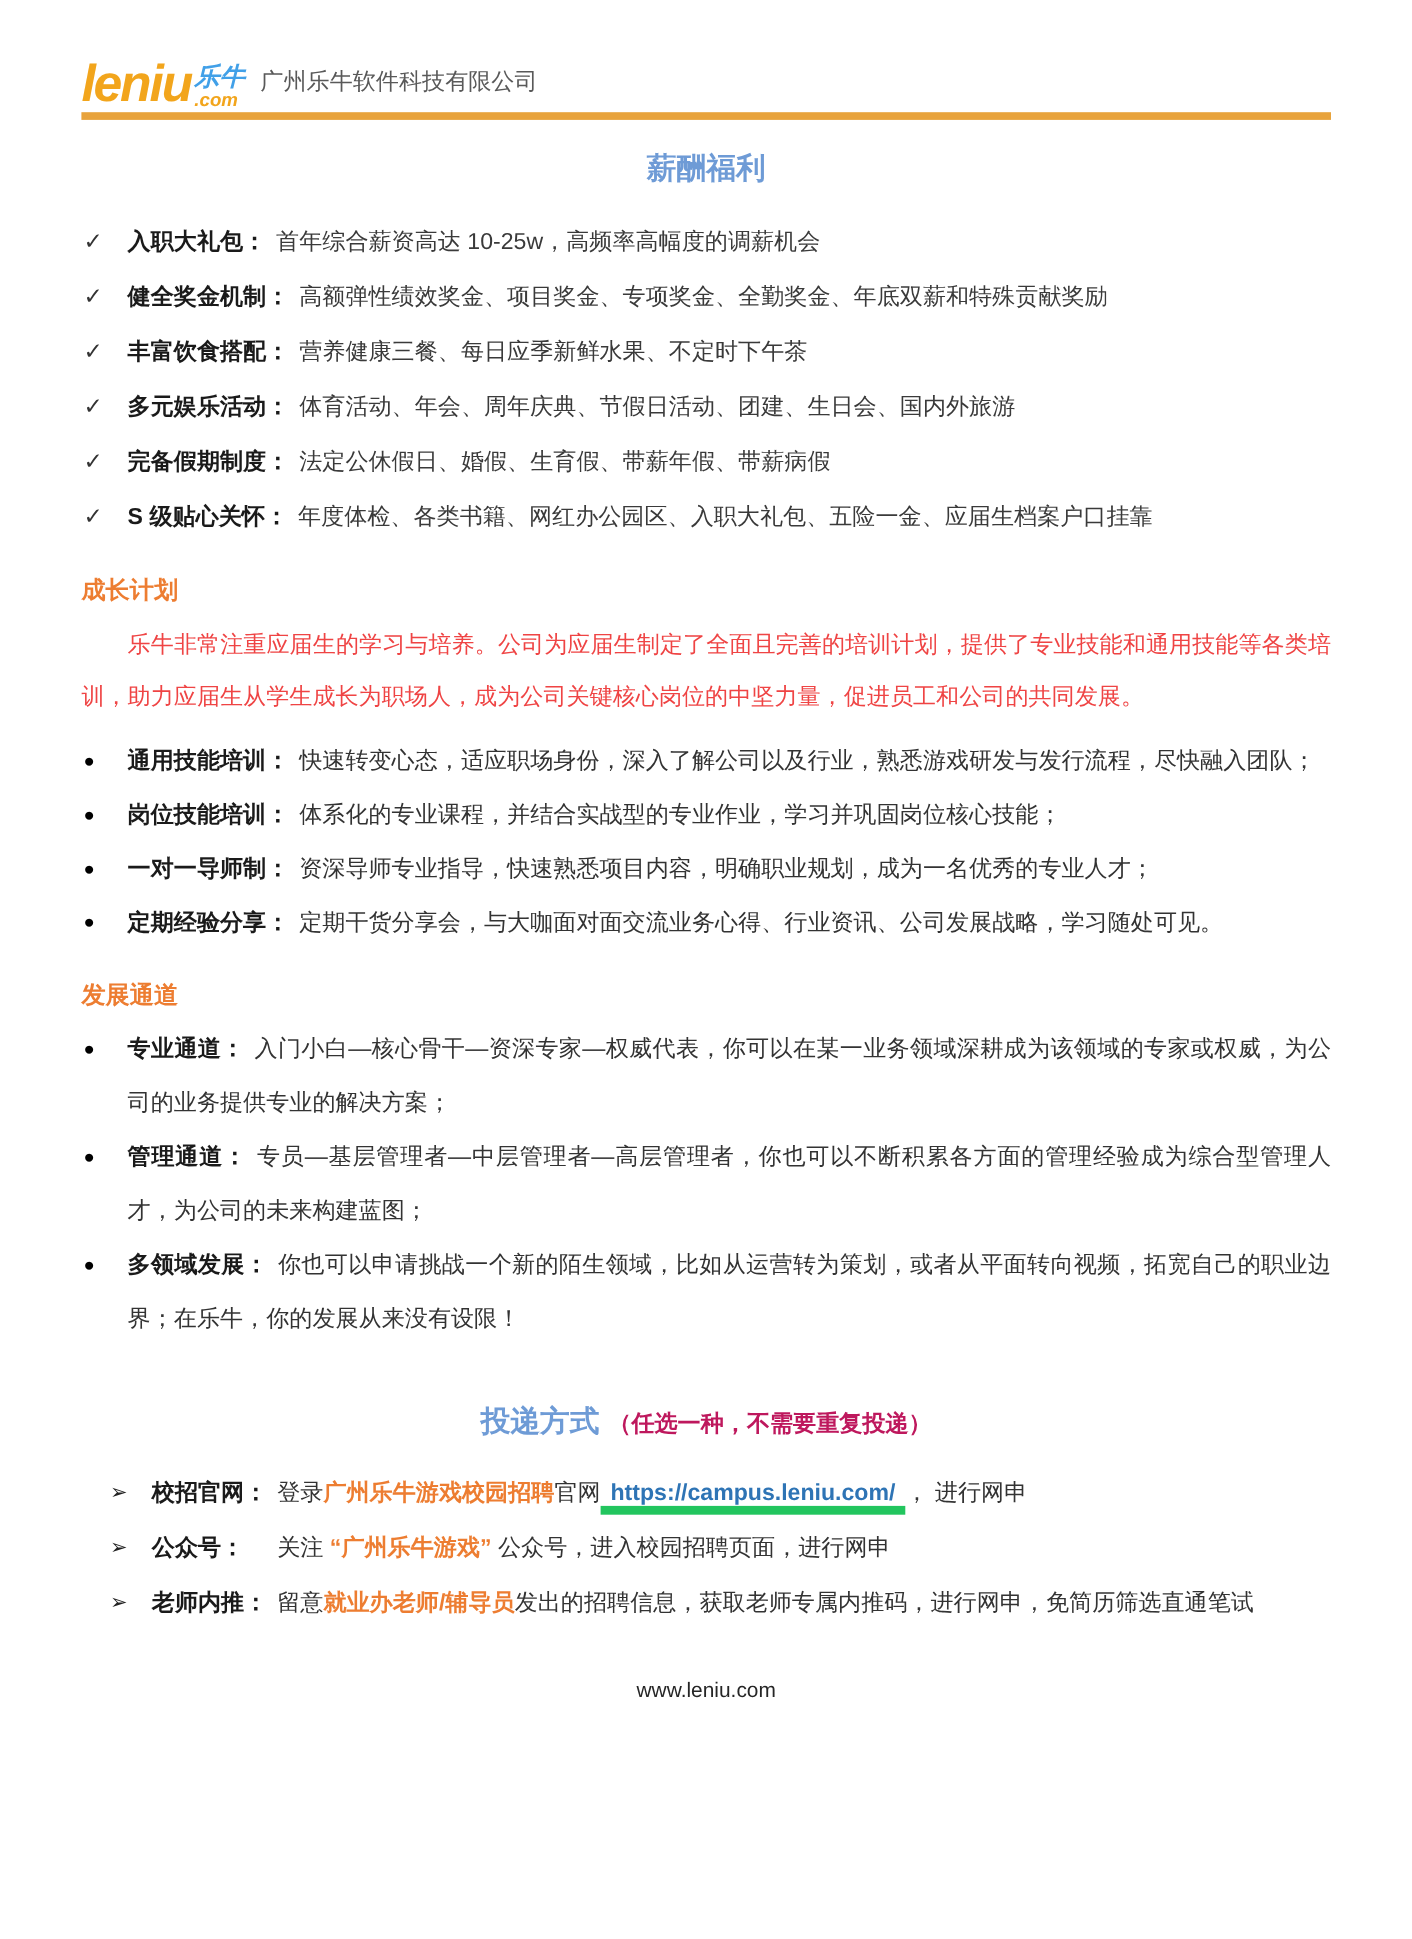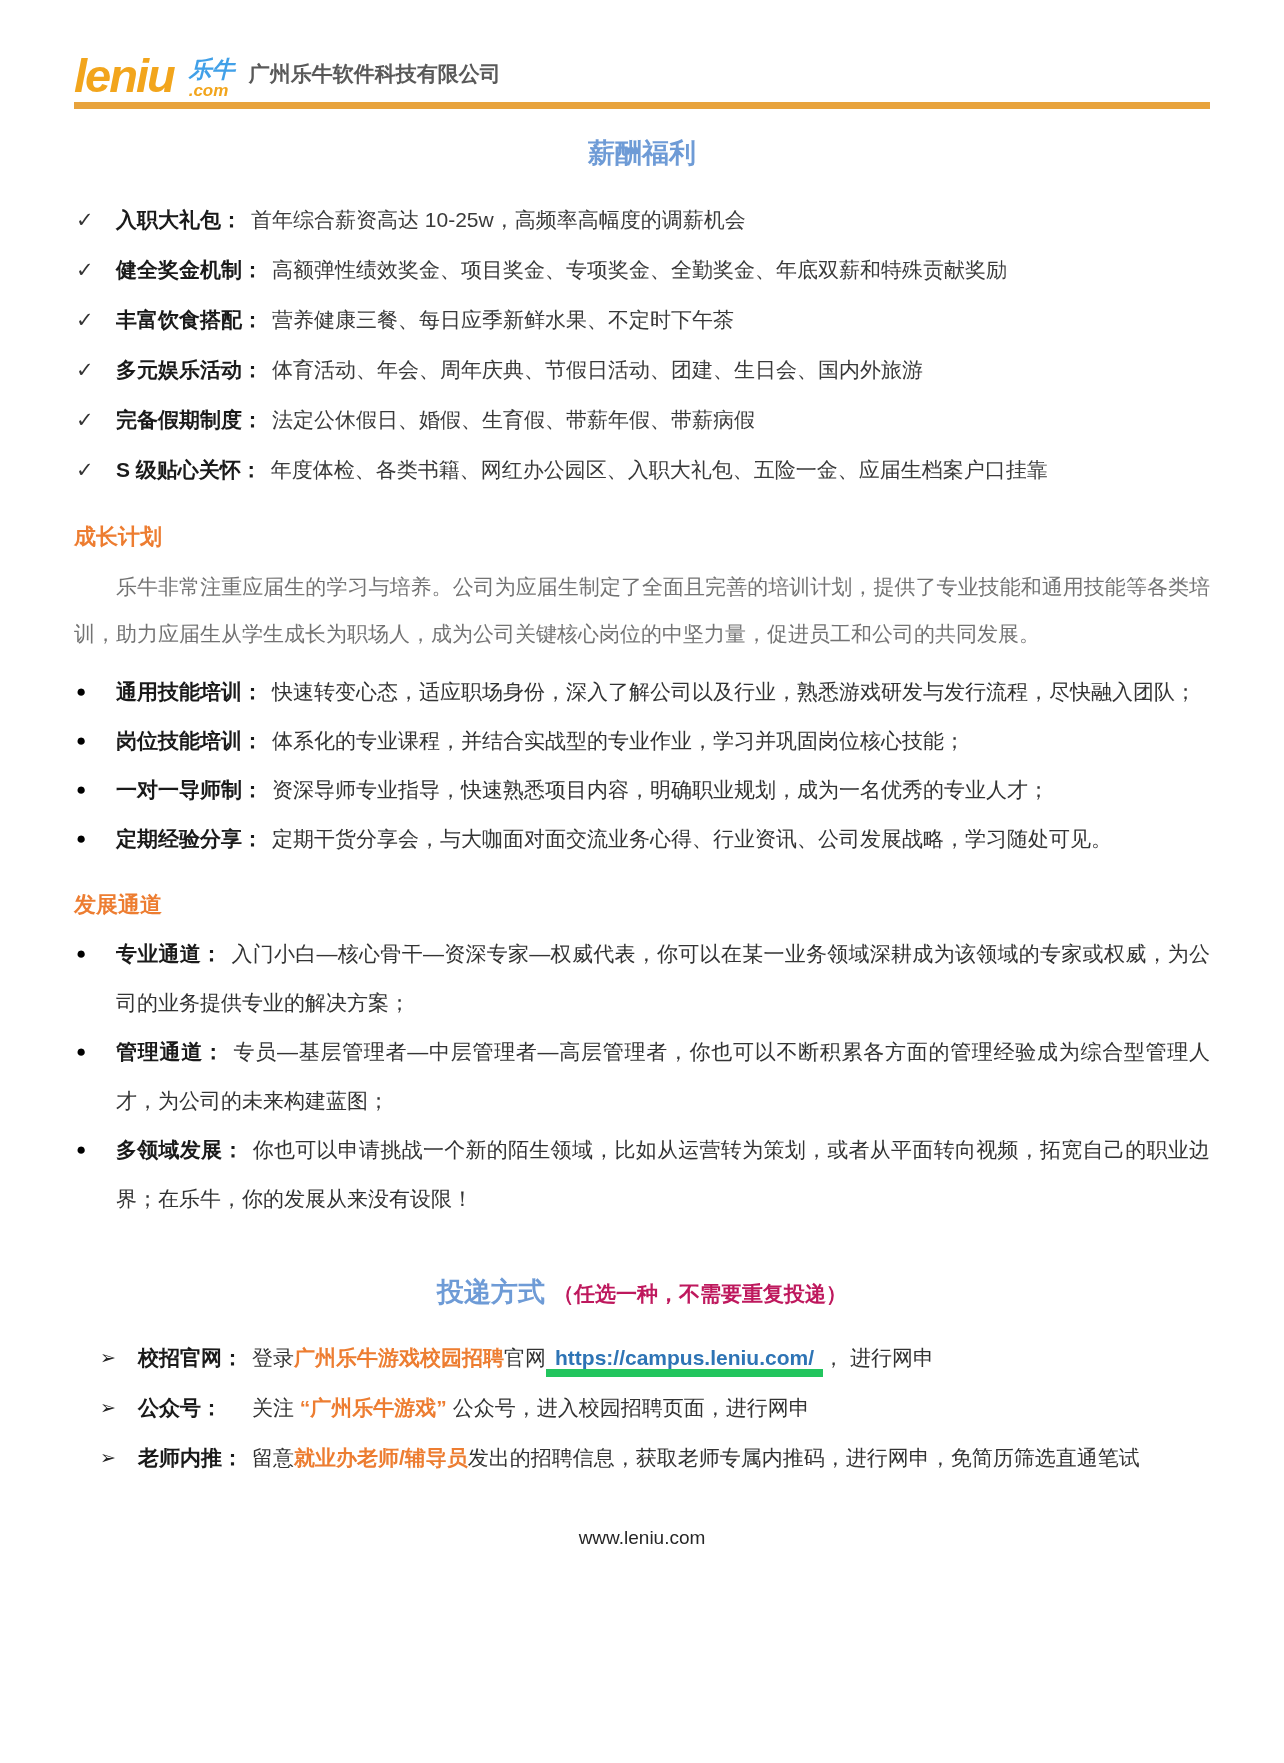--- a/index.html
+++ b/index.html
@@ -8,42 +8,42 @@
     width:1284px; height:1763px; overflow:hidden;
     background:#ffffff; color:#3a3a3a;
     font-family:"Liberation Sans","DejaVu Sans",sans-serif;
   }
   .content { padding:54px 74px 0 74px; }
 
   
   .header-row { display:flex; align-items:center; }
   .logo { display:flex; align-items:flex-end; }
   .logo-main { font-size:47px; font-weight:bold; font-style:italic; color:#F2A51C; letter-spacing:-2px; line-height:0.95; }
-  .logo-side { display:flex; flex-direction:column; line-height:1; margin-left:15px; }
+  .logo-side { display:flex; flex-direction:column; line-height:1; margin-left:3px; }
   .logo-cn { color:#41A0E8; font-weight:bold; font-size:23px; font-style:italic; }
   .logo-com { color:#F2A51C; font-weight:bold; font-size:17px; font-style:italic; margin-top:1px; }
-  .company-name { font-size:21px; color:#595959; margin-left:14px; padding-bottom:4px;font-weight:bold; }
+  .company-name { font-size:21px; color:#595959; margin-left:14px; padding-bottom:4px; }
   .divider { height:7px; background:#E8A33C; margin-top:3px; }
 
   
   .section-title { text-align:center; color:#6E9BD6; font-weight:bold; font-size:27px; line-height:1.3; }
   .title-salary { margin-top:27px; }
   .title-training { margin-top:24px; }
 
   
   .check-list { margin-top:24px; }
   .check-item { position:relative; padding-left:42px; line-height:50px; font-size:21px; }
   .mark { position:absolute; left:2px; top:0; color:#333; }
   .item-label { font-weight:bold; color:#1a1a1a; margin-right:9px; }
 
   
   .sub-heading { color:#ED7D31; font-weight:bold; font-size:22px; margin-top:29px; line-height:1.2; }
 
   
-  .para { font-size:21px; line-height:47px; text-align:justify; text-indent:42px; margin-top:13px; color:#737373; }
+  .para { font-size:21px; line-height:47px; text-align:justify; text-indent:42px; margin-top:13px; color:#ef4444; }
 
   
   .disc-list { margin-top:10px; }
   .disc-item { position:relative; padding-left:42px; line-height:49px; font-size:21px; text-align:justify; color:#333; }
   .disc-mark { position:absolute; left:2px; top:0; font-size:17px; color:#000; }
 
   
   .apply-title-row { text-align:center; margin-top:52px; line-height:1.3; }
   .apply-title { color:#6E9BD6; font-weight:bold; font-size:27px; }
   .apply-subtitle { font-weight:bold; color:#be185d; font-size:21px; margin-left:8px; }

